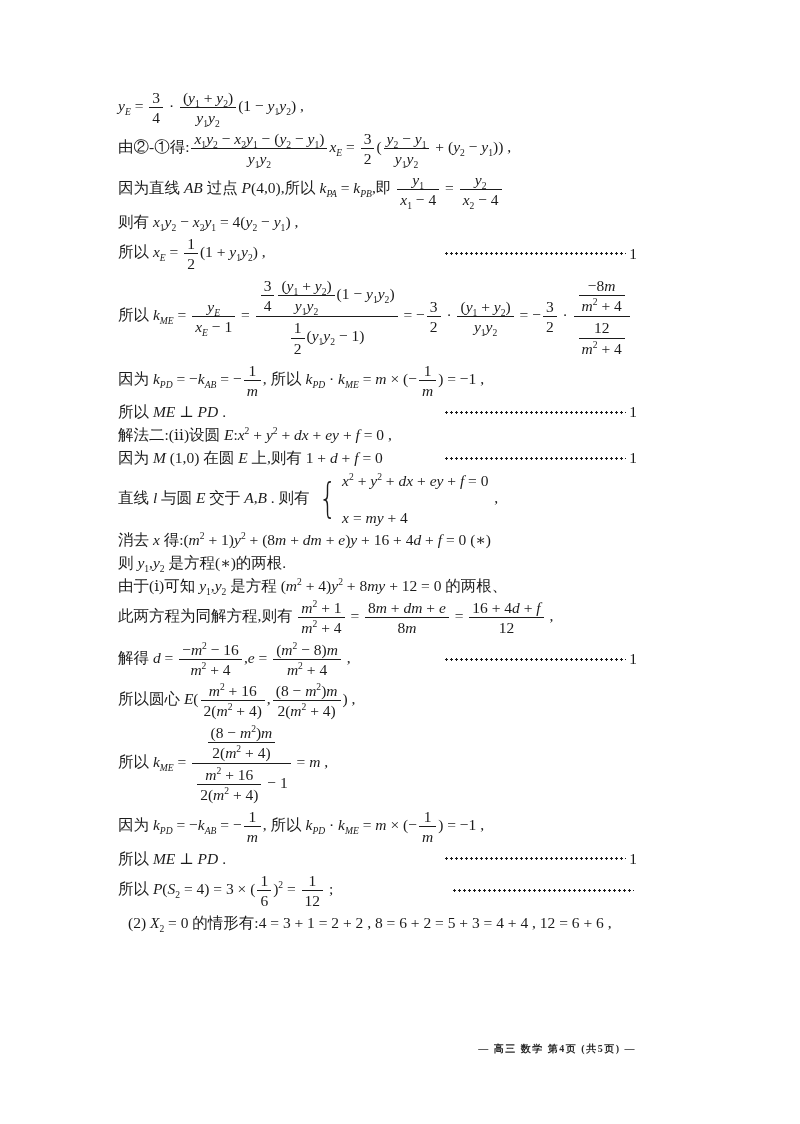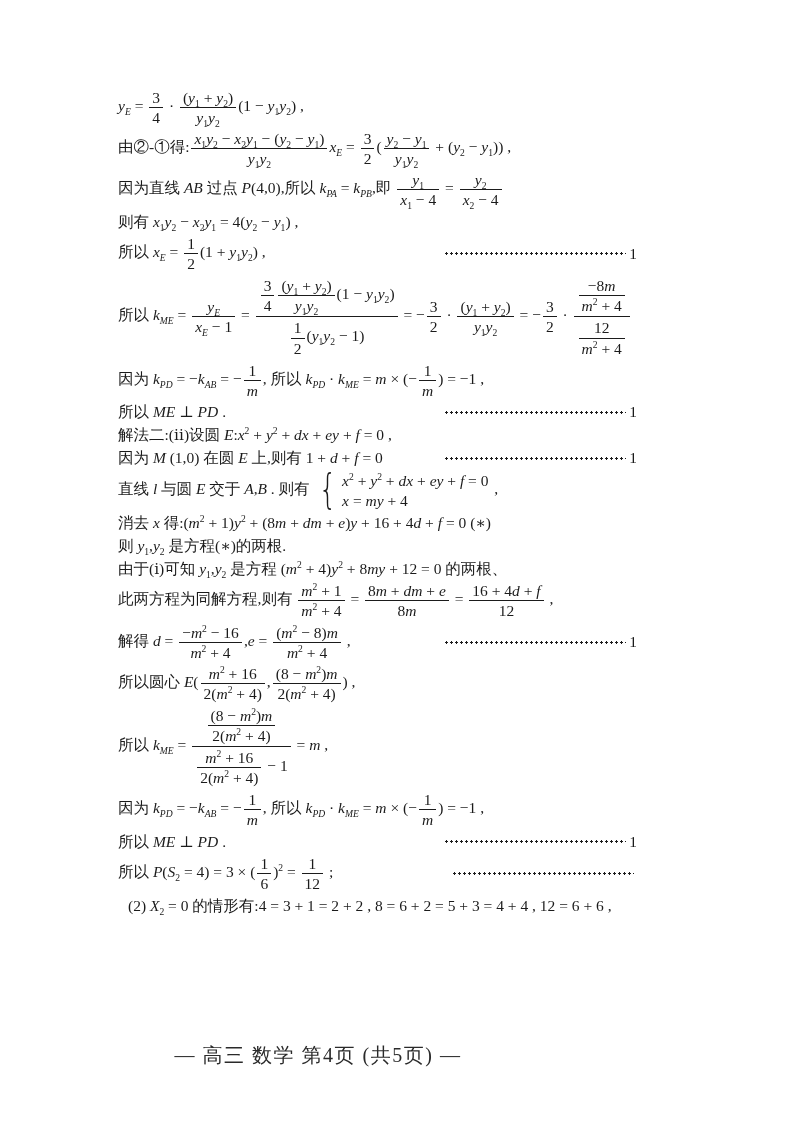--- a/index.html
+++ b/index.html
@@ -27,32 +27,32 @@
     margin:1px 2px;line-height:1.1;
   }
   .frac > .num{display:block;padding:0 3px 1px 3px;border-bottom:1px solid #1b1b1b;white-space:nowrap;}
   .frac > .den{display:block;padding:1px 3px 0 3px;white-space:nowrap;}
   .cases{display:inline-flex;align-items:center;vertical-align:middle;margin:0 2px;}
   .brace{
     font-family:"DejaVu Sans",sans-serif;font-weight:200;
     font-size:2.6em;line-height:0.85;margin-right:1px;transform:scaleX(0.7);
     display:inline-block;
   }
-  .cases-col{display:inline-flex;flex-direction:column;align-items:flex-start;gap:1px;}
+  .cases-col{display:inline-flex;flex-direction:column;align-items:flex-start;gap:18px;}
   .case-row{white-space:nowrap;}
   .score-wrap{margin-left:auto;display:flex;align-items:center;flex:0 0 auto;text-align:center;}
   .leader{
     width:182px;height:3px;margin-right:3px;
     background-image:radial-gradient(circle,#1b1b1b 1.05px,transparent 1.2px);
     background-size:5px 3px;background-repeat:repeat-x;background-position:left center;
   }
   .score{white-space:nowrap;}
   .footer{
-    position:absolute;left:0;right:0;top:1042px;text-align:center;
-    font-size:20px;letter-spacing:1.5px;color:#2a2a2a;
+    position:absolute;left:0;right:0;top:1042px;text-align:right;
+    font-size:10px;letter-spacing:1.5px;color:#2a2a2a;font-weight:bold;
   }
 </style>
 </head>
 <body>
 
 <div class="sheet">
   <main class="content">
       <div class="line">
         <span class="expr"><span class="v">y</span><sub class="v">E</sub><span class="txt"> = </span><span class="frac"><span class="num"><span class="txt">3</span></span><span class="den"><span class="txt">4</span></span></span><span class="txt"> · </span><span class="frac"><span class="num"><span class="txt">(</span><span class="v">y</span><sub>1</sub><span class="txt"> + </span><span class="v">y</span><sub>2</sub><span class="txt">)</span></span><span class="den"><span class="v">y</span><sub>1</sub><span class="v">y</span><sub>2</sub></span></span><span class="txt">(1 − </span><span class="v">y</span><sub>1</sub><span class="v">y</span><sub>2</sub><span class="txt">) ,</span></span>
       </div>

